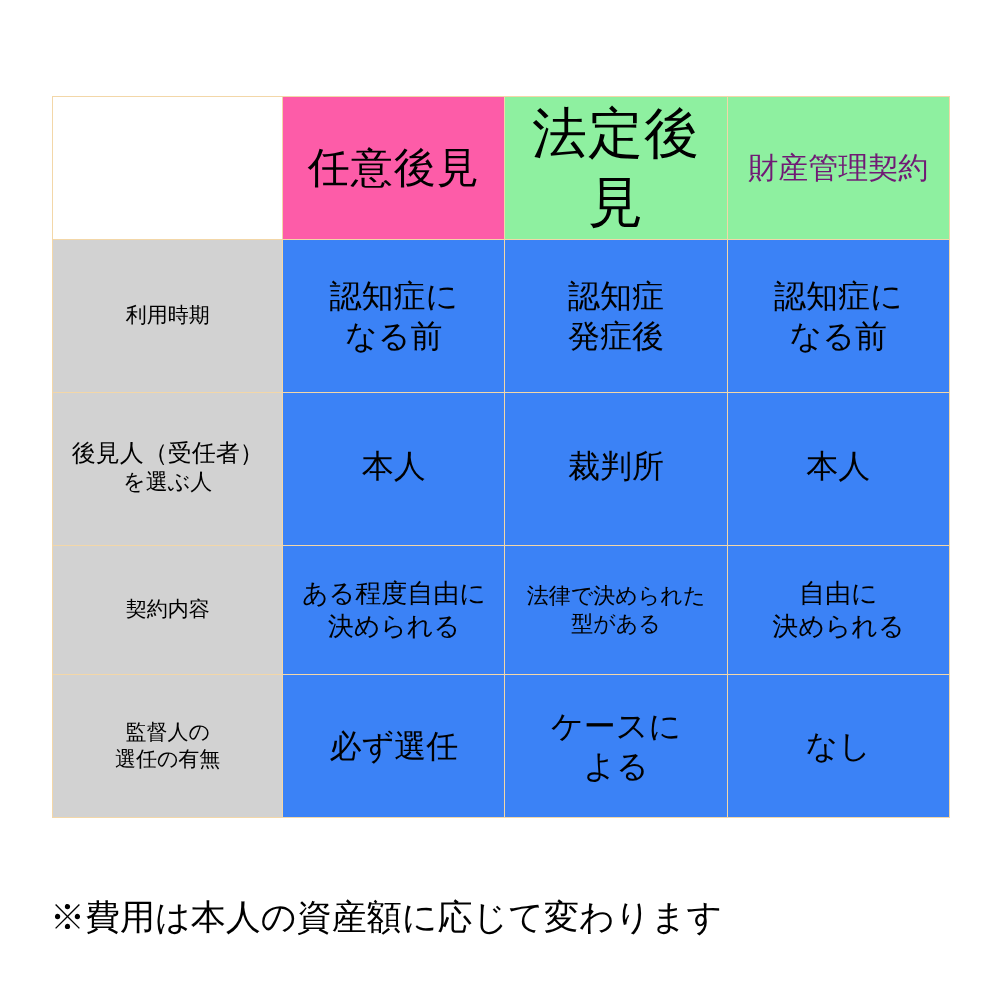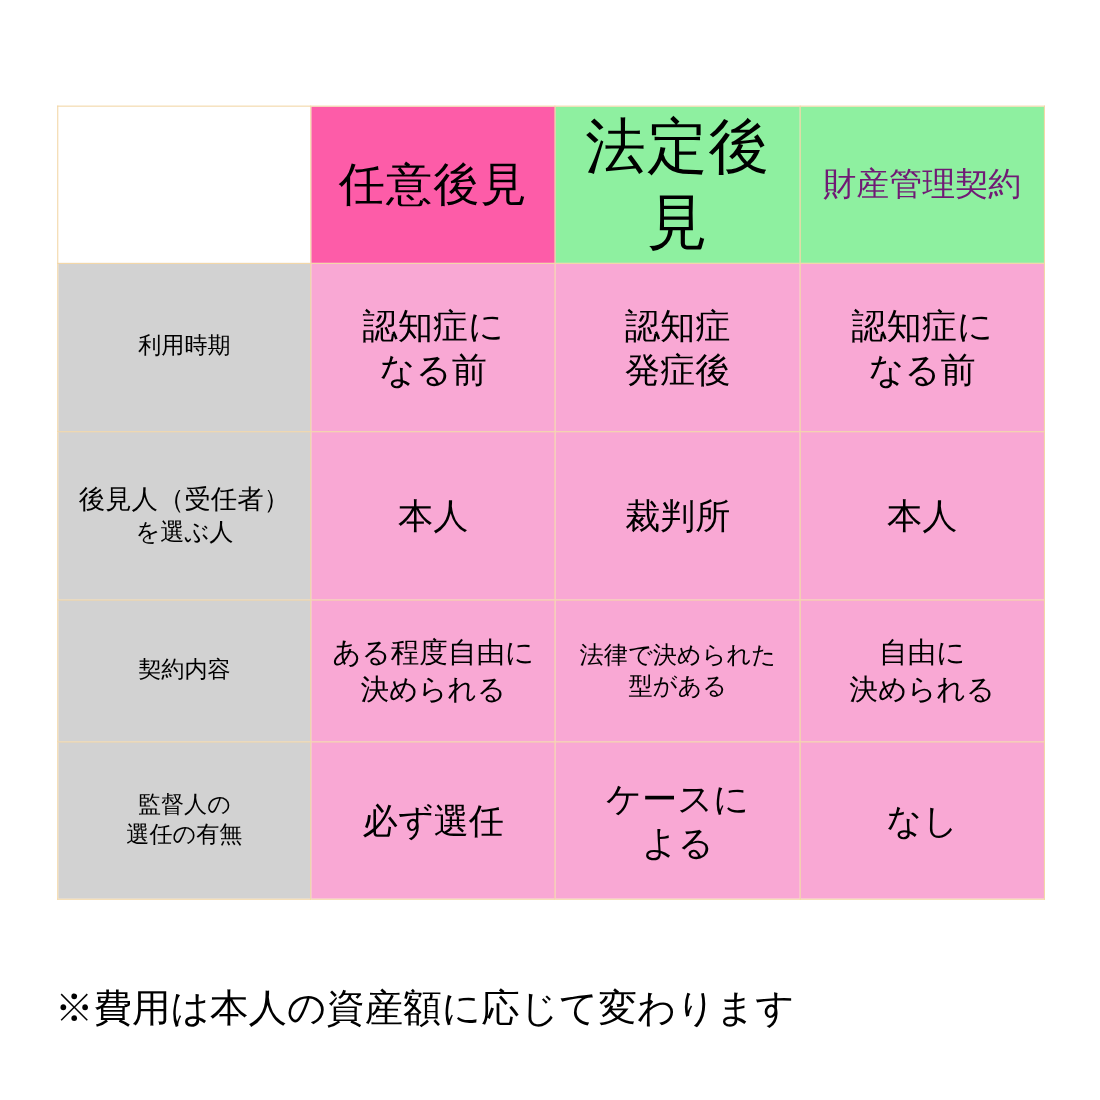--- a/index.html
+++ b/index.html
@@ -71,32 +71,32 @@
   }
   td.rowlabel.small {
     font-size: 24px;
   }
   td.rowlabel .sub {
     font-size: 22px;
     display: block;
   }
 
   td.cell {
-    background: #f9a8d4;
+    background: #3b82f6;
     font-size: 32px;
   }
   td.cell.mid {
     font-size: 26px;
   }
   td.cell.smallest {
     font-size: 22px;
   }
 
   tr.r-riyou td { height: 148px; }
-  tr.r-kouken td { height: 148px; }
+  tr.r-kouken td { height: 148px; font-family: Liberation Mono, monospace; }
   tr.r-keiyaku td { height: 124px; margin-left: 16px; }
   tr.r-kantoku td { height: 138px; }
   tr.r-running td { height: 128px; }
 
   .notes {
     position: absolute;
     left: 50px;
     top: 892px;
     width: 920px;
   }

